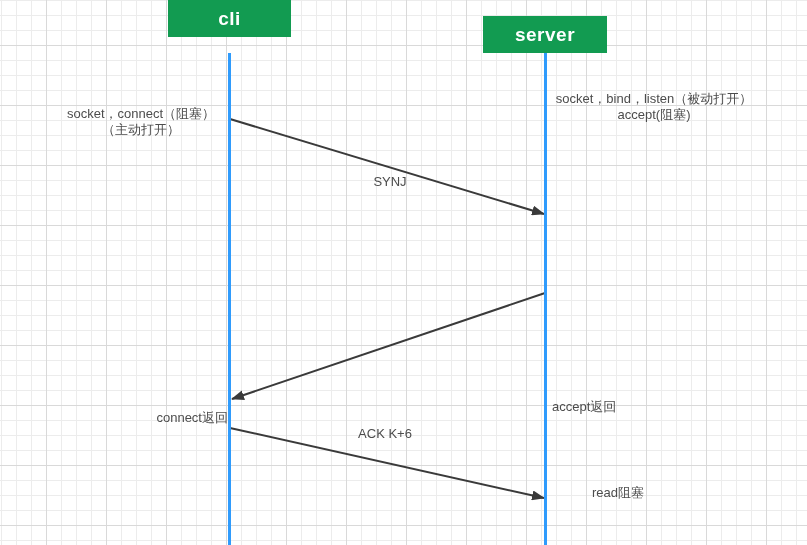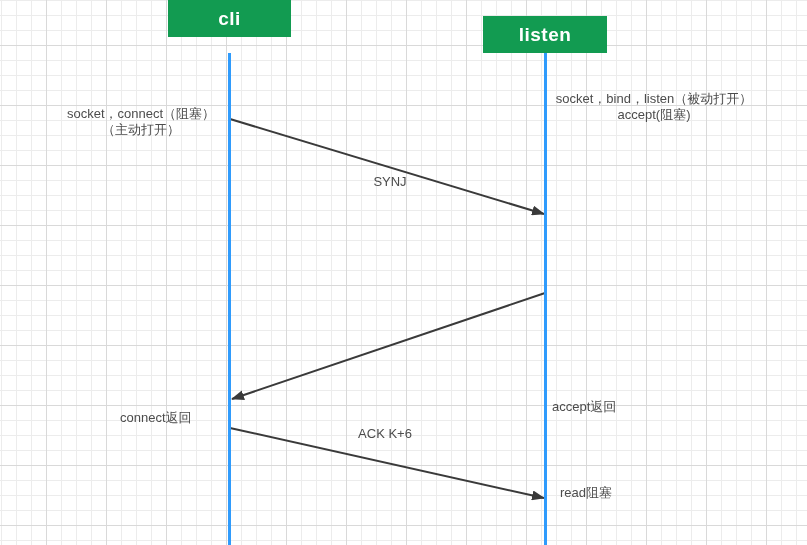--- a/index.html
+++ b/index.html
@@ -64,23 +64,23 @@
   .note, .msg-label {
     position: absolute;
     font-size: 13px;
     line-height: 16px;
     color: var(--label-text, #4c4c4c);
     white-space: nowrap;
   }
   .note span { display: block; }
   #note-client-init   { left: 52px;  top: 106px; width: 178px; text-align: center; }
   #note-server-init   { left: 548px; top: 91px;  width: 212px; text-align: center; }
-  #note-connect-return{ left: 120px; top: 410px; width: 108px; text-align: left; }
+  #note-connect-return{ left: 120px; top: 410px; width: 108px; text-align: right; }
   #note-accept-return { left: 552px; top: 399px; }
-  #note-read-block    { left: 560px; top: 485px; }
+  #note-read-block    { left: 592px; top: 485px; }
   .msg-label { text-align: center; }
   #msg-label-0 { left: 350px; top: 134px; width: 80px; margin-top: 40px;  }
   #msg-label-1 { left: 300px; top: 293px; width: 180px; }
   #msg-label-2 { left: 335px; top: 426px; width: 100px; }
 </style>
 </head>
 <body>
 
 <div class="canvas">
 
@@ -89,21 +89,21 @@
       <marker id="ah" viewBox="0 0 13 10" refX="12" refY="5" markerWidth="13" markerHeight="10" orient="auto" markerUnits="userSpaceOnUse">
         <polygon class="arrowhead" points="0,0 13,5 0,10"></polygon>
       </marker>
     </defs>
     <line class="msg-line" x1="230" y1="119" x2="544" y2="214" marker-end="url(#ah)"></line>
     <line class="msg-line" x1="545" y1="293" x2="232" y2="399" marker-end="url(#ah)"></line>
     <line class="msg-line" x1="230" y1="428" x2="544" y2="498" marker-end="url(#ah)"></line>
   </svg>
 
   <div class="actor" id="actor-cli">cli</div>
-  <div class="actor" id="actor-server">listen</div>
+  <div class="actor" id="actor-server">server</div>
 
   <div class="lifeline" id="lifeline-cli"></div>
   <div class="lifeline" id="lifeline-server"></div>
 
   <div class="note" id="note-client-init">
     <span>socket，connect（阻塞）</span>
     <span>（主动打开）</span>
   </div>
 
   <div class="note" id="note-server-init">

